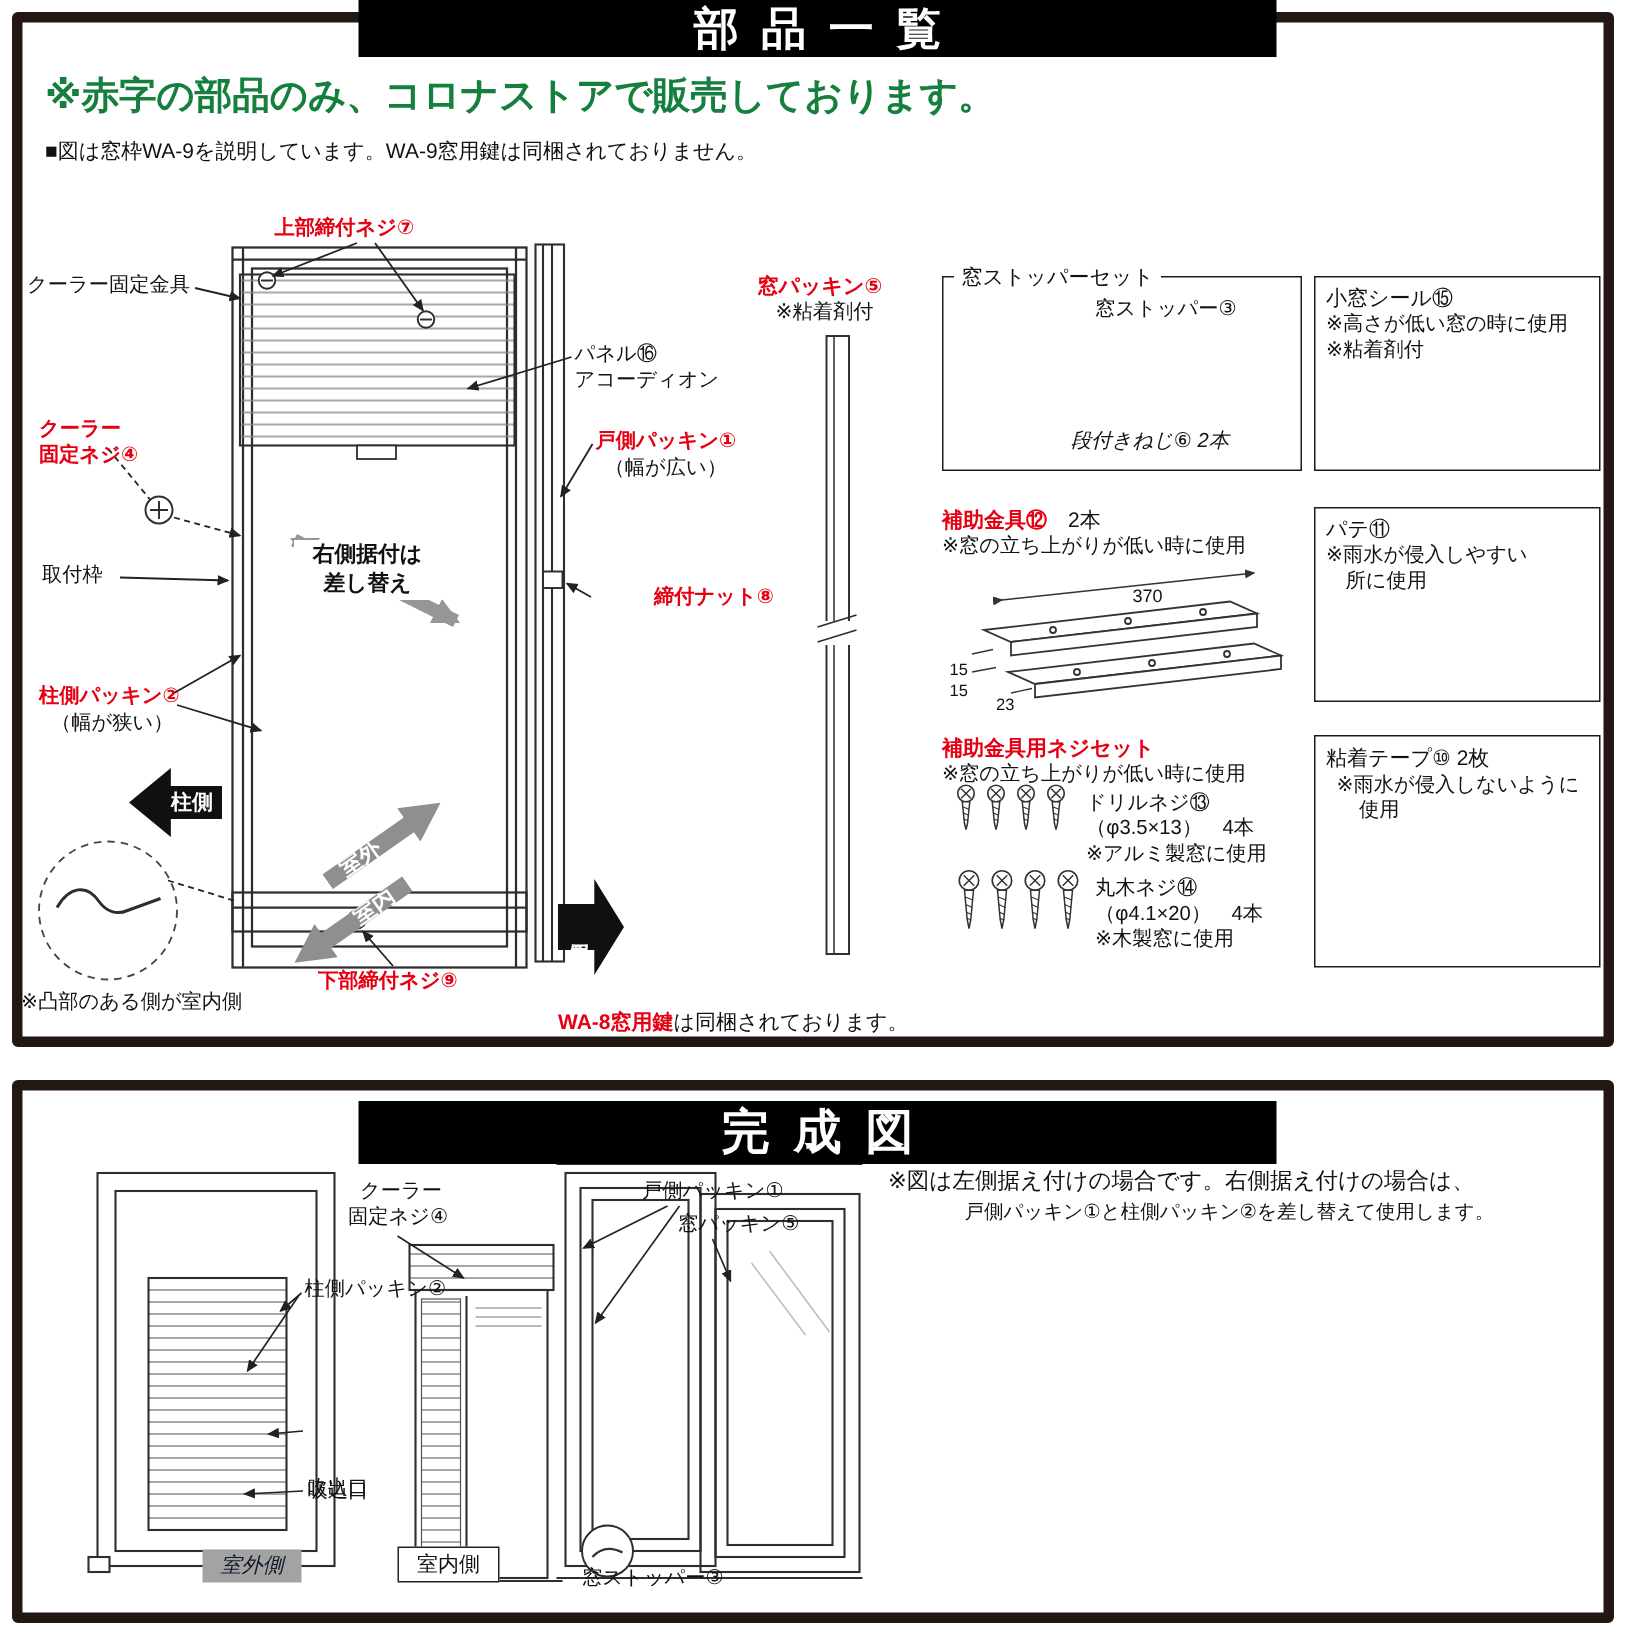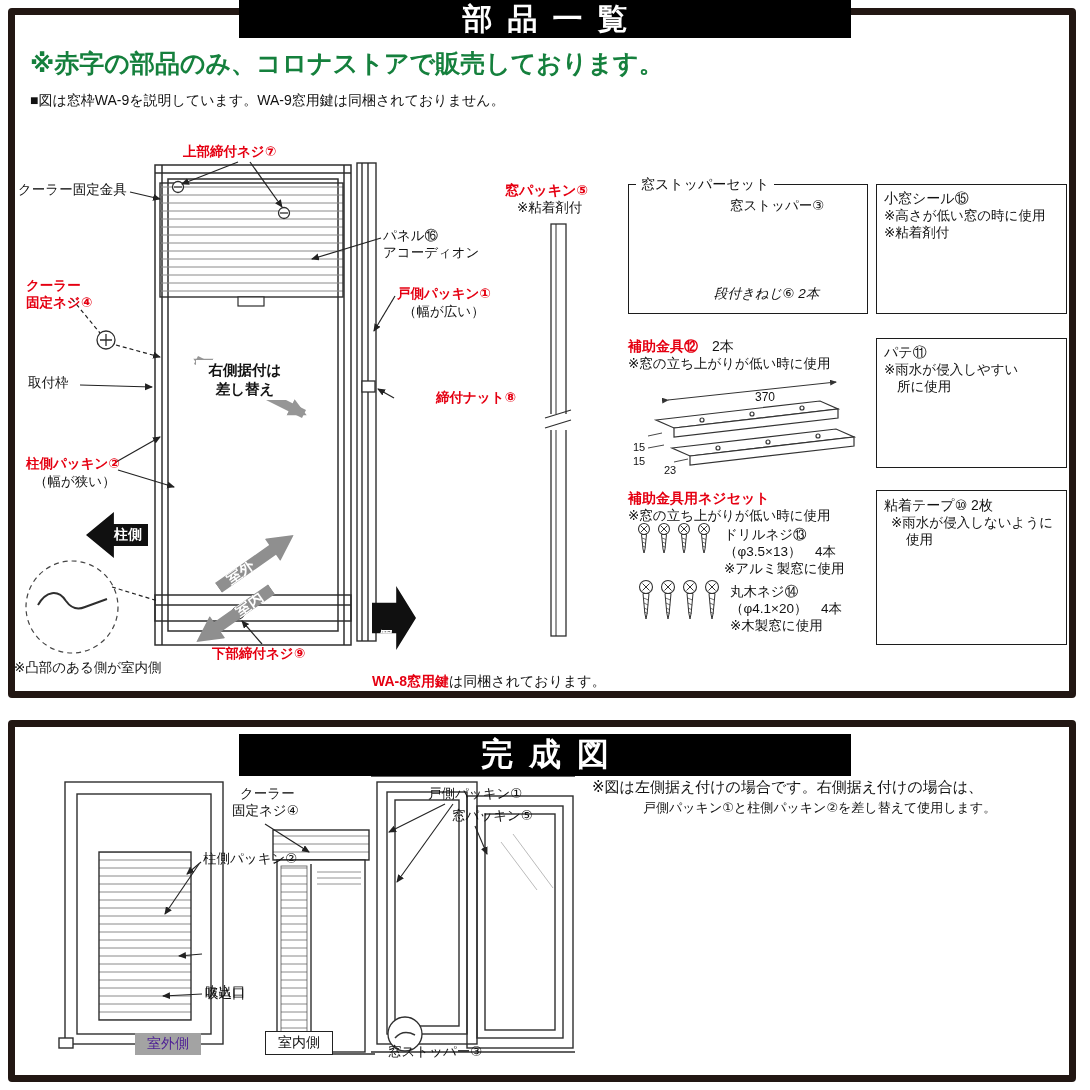--- a/index.html
+++ b/index.html
@@ -21,21 +21,21 @@
   .arrow-black{position:absolute;background:#101010;color:#fff;z-index:4;display:flex;align-items:center;font-weight:bold;}
   .pillar-arrow{clip-path:polygon(0 50%,45% 0,45% 26%,100% 26%,100% 74%,45% 74%,45% 100%);
                 justify-content:flex-end;padding-right:6px;font-size:14px;}
   .door-arrow{clip-path:polygon(100% 50%,55% 0,55% 26%,0 26%,0 74%,55% 74%,55% 100%);
               writing-mode:vertical-rl;justify-content:center;padding-right:16px;font-size:14px;}
   .gray-arrow{position:absolute;background:#8f8f8f;color:#fff;font-weight:bold;z-index:4;display:flex;
               align-items:center;font-size:15px;}
   .out-arrow{clip-path:polygon(100% 50%,72% 0,72% 28%,0 28%,0 72%,72% 72%,72% 100%);transform:rotate(-35deg);padding-left:12px;}
   .in-arrow{clip-path:polygon(0 50%,28% 0,28% 28%,100% 28%,100% 72%,28% 72%,28% 100%);transform:rotate(-35deg);justify-content:flex-end;padding-right:12px;}
   .tag{position:absolute;font-size:14px;padding:2px 12px;z-index:4;white-space:nowrap;}
-  .tag-out{background:#a3a3a3;color:#4c1d95;}
+  .tag-out{background:#a3a3a3;color:#0f172a;font-style:italic;}
   .tag-in{background:#fff;color:#111;border:1.5px solid #222;}
   .dim{position:absolute;font-size:12px;color:#111;z-index:4;white-space:nowrap;}
   svg{position:absolute;z-index:1;}
 </style>
 </head>
 <body>
 
 <div class="page">
 
   <div class="box" style="left:8px;top:8px;width:1068px;height:690px;"></div>

